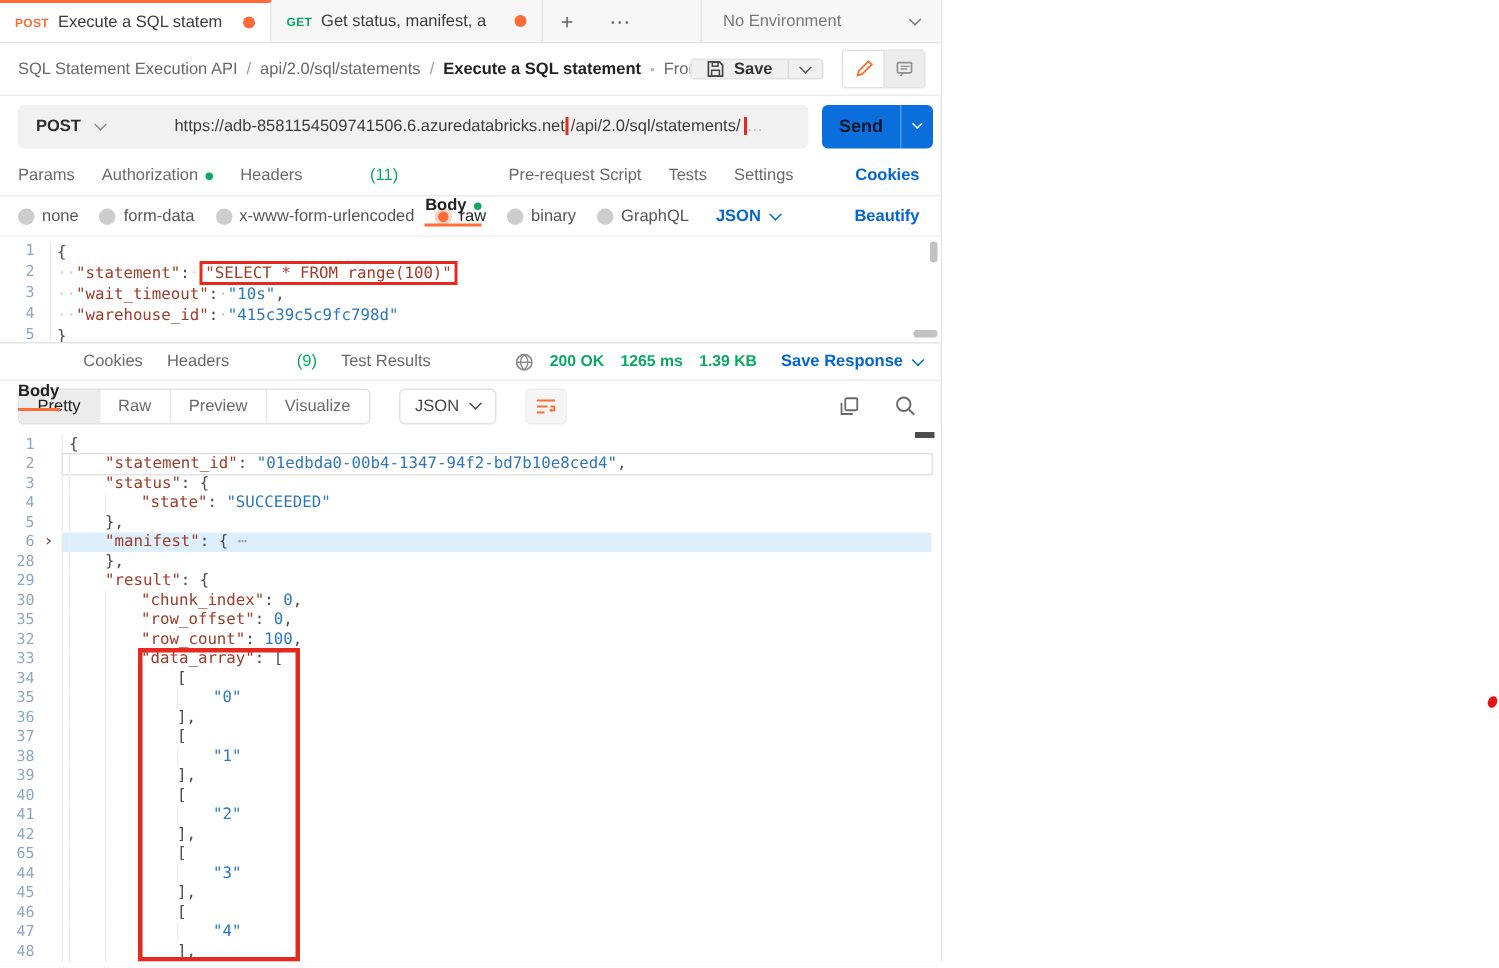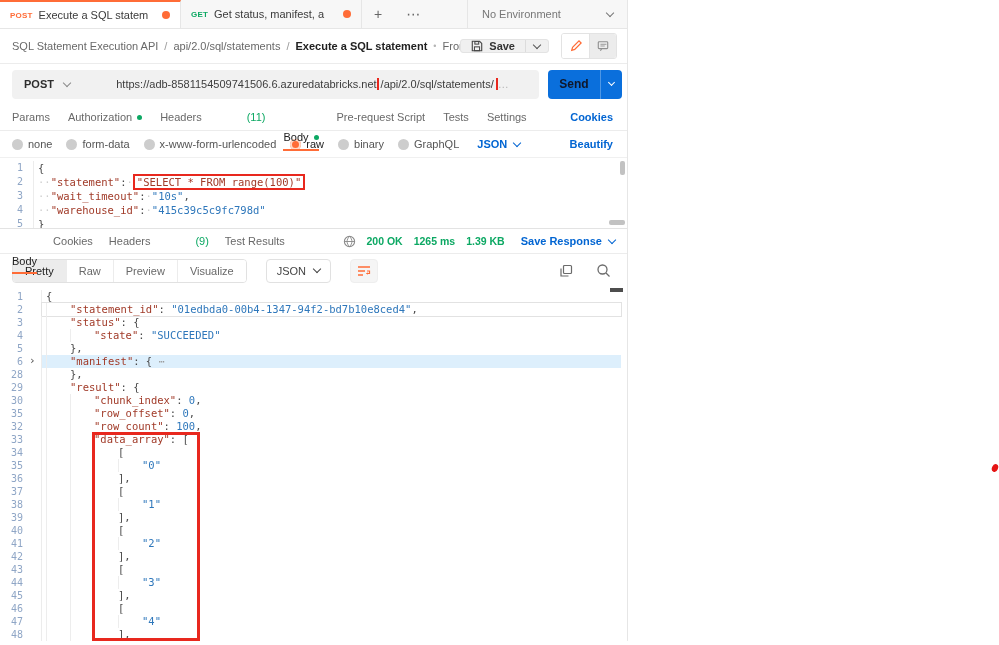--- a/index.html
+++ b/index.html
@@ -50,21 +50,21 @@
   .url-redbox{display:inline-block; border:2px solid var(--red); padding:1px 2px; margin:-3px 0;}
   .url-suffix{color:#b5b5b5;}
   .sendbtn{width:74px; height:29px; background:var(--send); border:none; border-radius:4px; color:#0f172a; display:flex; align-items:center; cursor:pointer; padding:0;}
   .sendbtn .slabel{flex:1; font-size:12px; font-weight:bold; font-family:inherit; text-align:center;}
   .sendbtn .schev{width:22px; border-left:1px solid rgba(255,255,255,.28); height:100%; display:flex; align-items:center; justify-content:center;}
   .sendbtn .chev{border-color:#fff; width:5px; height:5px;}
 
   
   .reqtabs{height:27px; display:flex; align-items:center; padding:0 14px 0 12px; border-bottom:1px solid #ececec; font-size:11px; color:var(--gray); gap:18px;}
   .rqtab{display:flex; align-items:center; gap:5px; cursor:pointer; height:100%; position:relative;}
-  .rqtab.active{color:var(--ink); font-weight:normal;margin-top:40px;}
+  .rqtab.active{color:var(--ink); font-weight:bold;margin-top:40px;}
   .rqtab.active::after{content:""; position:absolute; left:0; right:0; bottom:-1px; height:2px; background:var(--orange);}
   .rqtab .cnt{color:var(--green);margin-left:40px;}
   .gdot{width:5px; height:5px; border-radius:50%; background:var(--green);}
   .linkblue{color:var(--blue); font-weight:bold; cursor:pointer; font-size:11px;}
 
   
   .radiorow{height:26px; display:flex; align-items:center; gap:14px; padding:0 14px 0 12px; font-size:11px; color:#555;}
   .radio{display:flex; align-items:center; gap:5px; cursor:pointer;}
   .rdot{width:11px; height:11px; border-radius:50%; background:#cdcdcd;}
   .radio.sel .rdot{background:var(--orange); box-shadow:inset 0 0 0 2px #ffd9c9;}
@@ -355,21 +355,21 @@
       <div class="cl"><span class="ln">33</span><span class="fold"></span><span class="code"><span class="ig"></span><span class="ig"></span><span class="k">"data_array"</span><span class="p">: [</span></span></div>
       <div class="cl"><span class="ln">34</span><span class="fold"></span><span class="code"><span class="ig"></span><span class="ig"></span><span class="ig"></span><span class="p">[</span></span></div>
       <div class="cl"><span class="ln">35</span><span class="fold"></span><span class="code"><span class="ig"></span><span class="ig"></span><span class="ig"></span><span class="ig"></span><span class="s">"0"</span></span></div>
       <div class="cl"><span class="ln">36</span><span class="fold"></span><span class="code"><span class="ig"></span><span class="ig"></span><span class="ig"></span><span class="p">],</span></span></div>
       <div class="cl"><span class="ln">37</span><span class="fold"></span><span class="code"><span class="ig"></span><span class="ig"></span><span class="ig"></span><span class="p">[</span></span></div>
       <div class="cl"><span class="ln">38</span><span class="fold"></span><span class="code"><span class="ig"></span><span class="ig"></span><span class="ig"></span><span class="ig"></span><span class="s">"1"</span></span></div>
       <div class="cl"><span class="ln">39</span><span class="fold"></span><span class="code"><span class="ig"></span><span class="ig"></span><span class="ig"></span><span class="p">],</span></span></div>
       <div class="cl"><span class="ln">40</span><span class="fold"></span><span class="code"><span class="ig"></span><span class="ig"></span><span class="ig"></span><span class="p">[</span></span></div>
       <div class="cl"><span class="ln">41</span><span class="fold"></span><span class="code"><span class="ig"></span><span class="ig"></span><span class="ig"></span><span class="ig"></span><span class="s">"2"</span></span></div>
       <div class="cl"><span class="ln">42</span><span class="fold"></span><span class="code"><span class="ig"></span><span class="ig"></span><span class="ig"></span><span class="p">],</span></span></div>
-      <div class="cl"><span class="ln">43</span><span class="fold"></span><span class="code"><span class="ig"></span><span class="ig"></span><span class="ig"></span><span class="p">[</span></span></div>
+      <div class="cl"><span class="ln">65</span><span class="fold"></span><span class="code"><span class="ig"></span><span class="ig"></span><span class="ig"></span><span class="p">[</span></span></div>
       <div class="cl"><span class="ln">44</span><span class="fold"></span><span class="code"><span class="ig"></span><span class="ig"></span><span class="ig"></span><span class="ig"></span><span class="s">"3"</span></span></div>
       <div class="cl"><span class="ln">45</span><span class="fold"></span><span class="code"><span class="ig"></span><span class="ig"></span><span class="ig"></span><span class="p">],</span></span></div>
       <div class="cl"><span class="ln">46</span><span class="fold"></span><span class="code"><span class="ig"></span><span class="ig"></span><span class="ig"></span><span class="p">[</span></span></div>
       <div class="cl"><span class="ln">47</span><span class="fold"></span><span class="code"><span class="ig"></span><span class="ig"></span><span class="ig"></span><span class="ig"></span><span class="s">"4"</span></span></div>
       <div class="cl"><span class="ln">48</span><span class="fold"></span><span class="code"><span class="ig"></span><span class="ig"></span><span class="ig"></span><span class="p">],</span></span></div>
     </div>
 
 </div>
 
 <div class="speck"></div>

